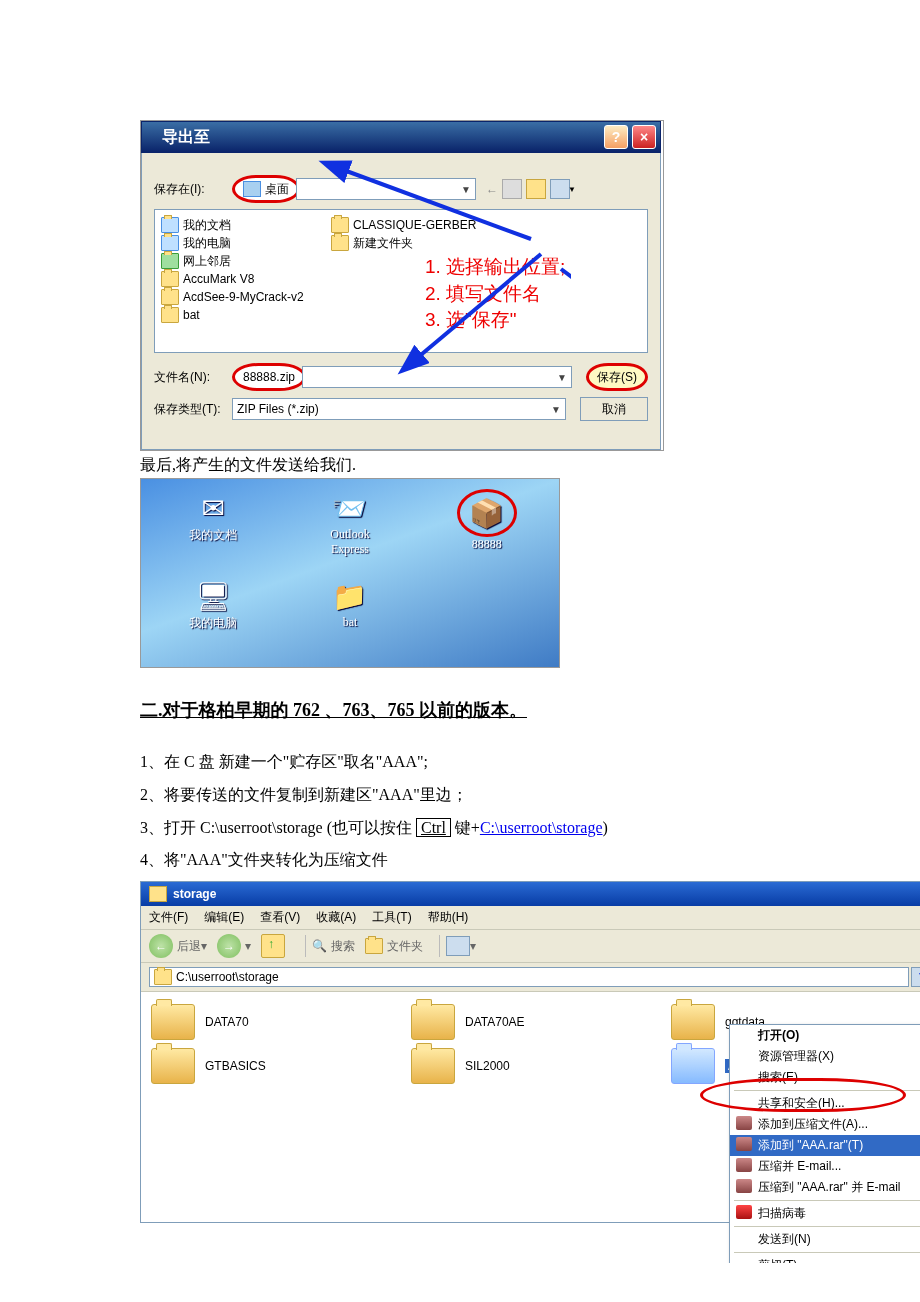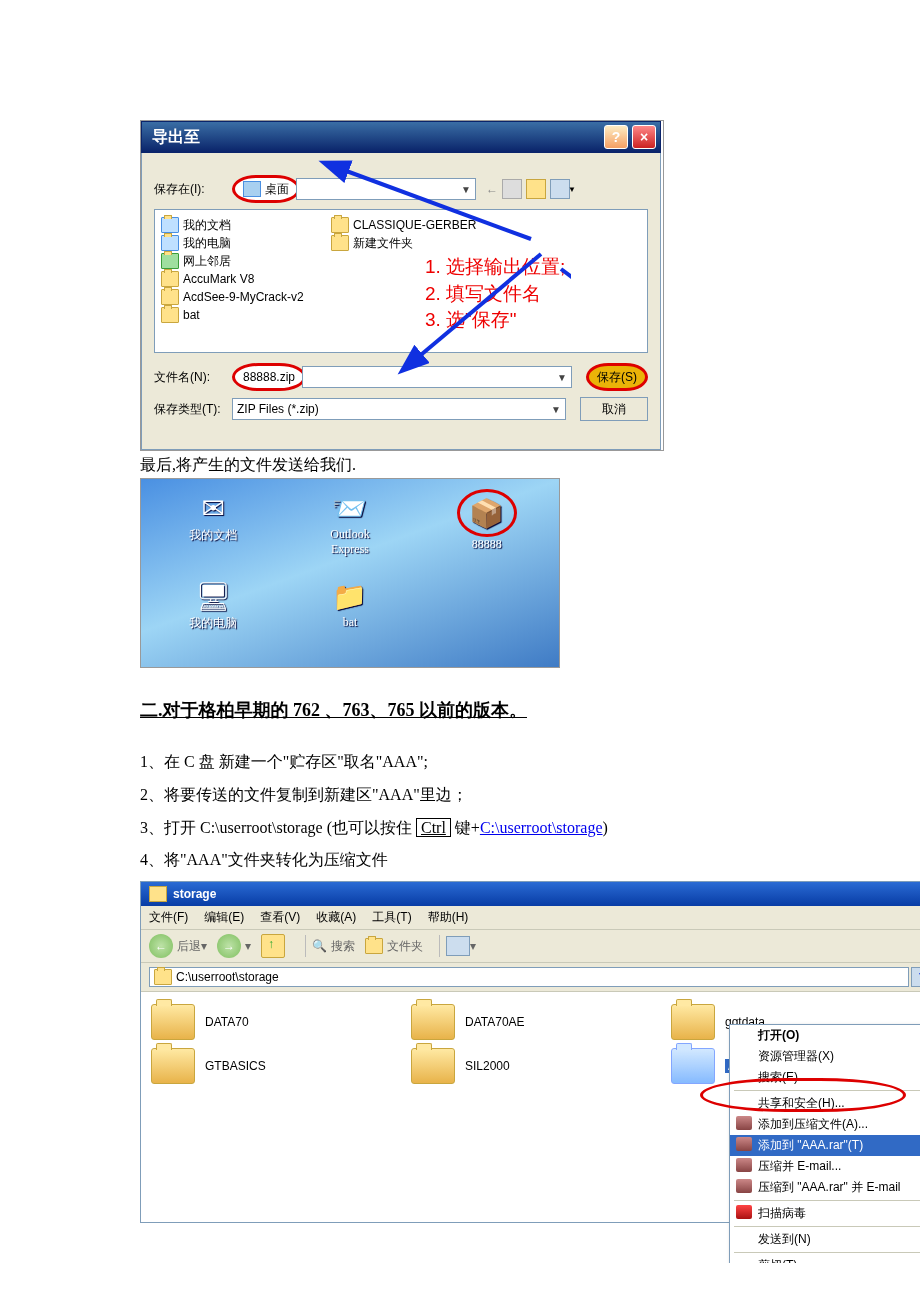--- a/index.html
+++ b/index.html
@@ -1,21 +1,21 @@
 <!DOCTYPE html>
 <html><head>
 <meta charset="utf-8">
 <style>
   body { margin: 0; background: #fff; font-family: "SimSun", "宋体", serif; font-size: 16px; color: #000; }
   .page { width: 920px; margin: 0 auto; padding: 120px 140px 40px 140px; box-sizing: border-box; }
   .figure { border: 1px solid #999; margin-bottom: 4px; }
   .pad-in { padding: 0; }
   
   .export-dlg { width: 520px; font-family: "SimSun", Tahoma, sans-serif; font-size: 12px; }
-  .titlebar { display: flex; align-items: center; background: linear-gradient(#3a6ea5, #0a246a); color: #fff; height: 30px; padding-left: 10px; font-weight: bold; font-size: 16px; border: 1px solid #0a246a; }
+  .titlebar { display: flex; align-items: center; background: linear-gradient(#3a6ea5, #0a246a); color: #fff; height: 30px; padding-left: 20px; font-weight: bold; font-size: 16px; border: 1px solid #0a246a; }
   .titlebar .spacer { flex: 1; }
   .tb-btn { width: 22px; height: 22px; background: linear-gradient(#fdecc3,#f59f64); border: 1px solid #fff; border-radius: 3px; margin-right: 4px; display:flex; align-items:center; justify-content:center; font-weight:bold; color:#fff; font-size:14px;}
   .tb-close { background: linear-gradient(#f88,#c22); }
   .dlg-body { background: #ece9d8; padding: 22px 12px; border: 1px solid #7f9db9; border-top: none;}
   .field-row { display:flex; align-items:center; margin-bottom: 6px; }
   .field-row .lbl { width: 78px; }
   .drop { border:1px solid #7f9db9; background:#fff; height:20px; display:flex; align-items:center; padding:0 4px; }
   .drop .arrow { margin-left:auto; font-size:10px; color:#444;}
   .circle-mark { border:3px solid #d00; border-radius: 50% / 70%; display:inline-flex; align-items:center; padding: 0 8px; height:22px;}
   .tool-icon { width:18px; height:18px; display:inline-block; margin-left:4px; vertical-align:middle;}
@@ -143,21 +143,21 @@
 
         <div class="field-row dlg-bottom" style="margin-top:10px;">
           <span class="lbl">文件名(N):</span>
           <span class="circle-mark" style="background:#fff;">
             <span>88888.zip</span>
           </span>
           <span class="drop" style="flex:1;margin-left:-4px;">
               <span class="arrow">▼</span>
             </span>
           <span style="width:14px;"></span>
-          <span class="circle-mark" style="background:#eab308;">
+          <span class="circle-mark" style="background:#fef9c3;">
             <span>保存(S)</span>
           </span>
         </div>
         <div class="field-row dlg-bottom">
           <span class="lbl">保存类型(T):</span>
           <span class="drop" style="flex:1;gap:24px;">
             <span>ZIP Files (*.zip)</span>
             <span class="arrow">▼</span>
           </span>
           <span style="width:14px;"></span>

